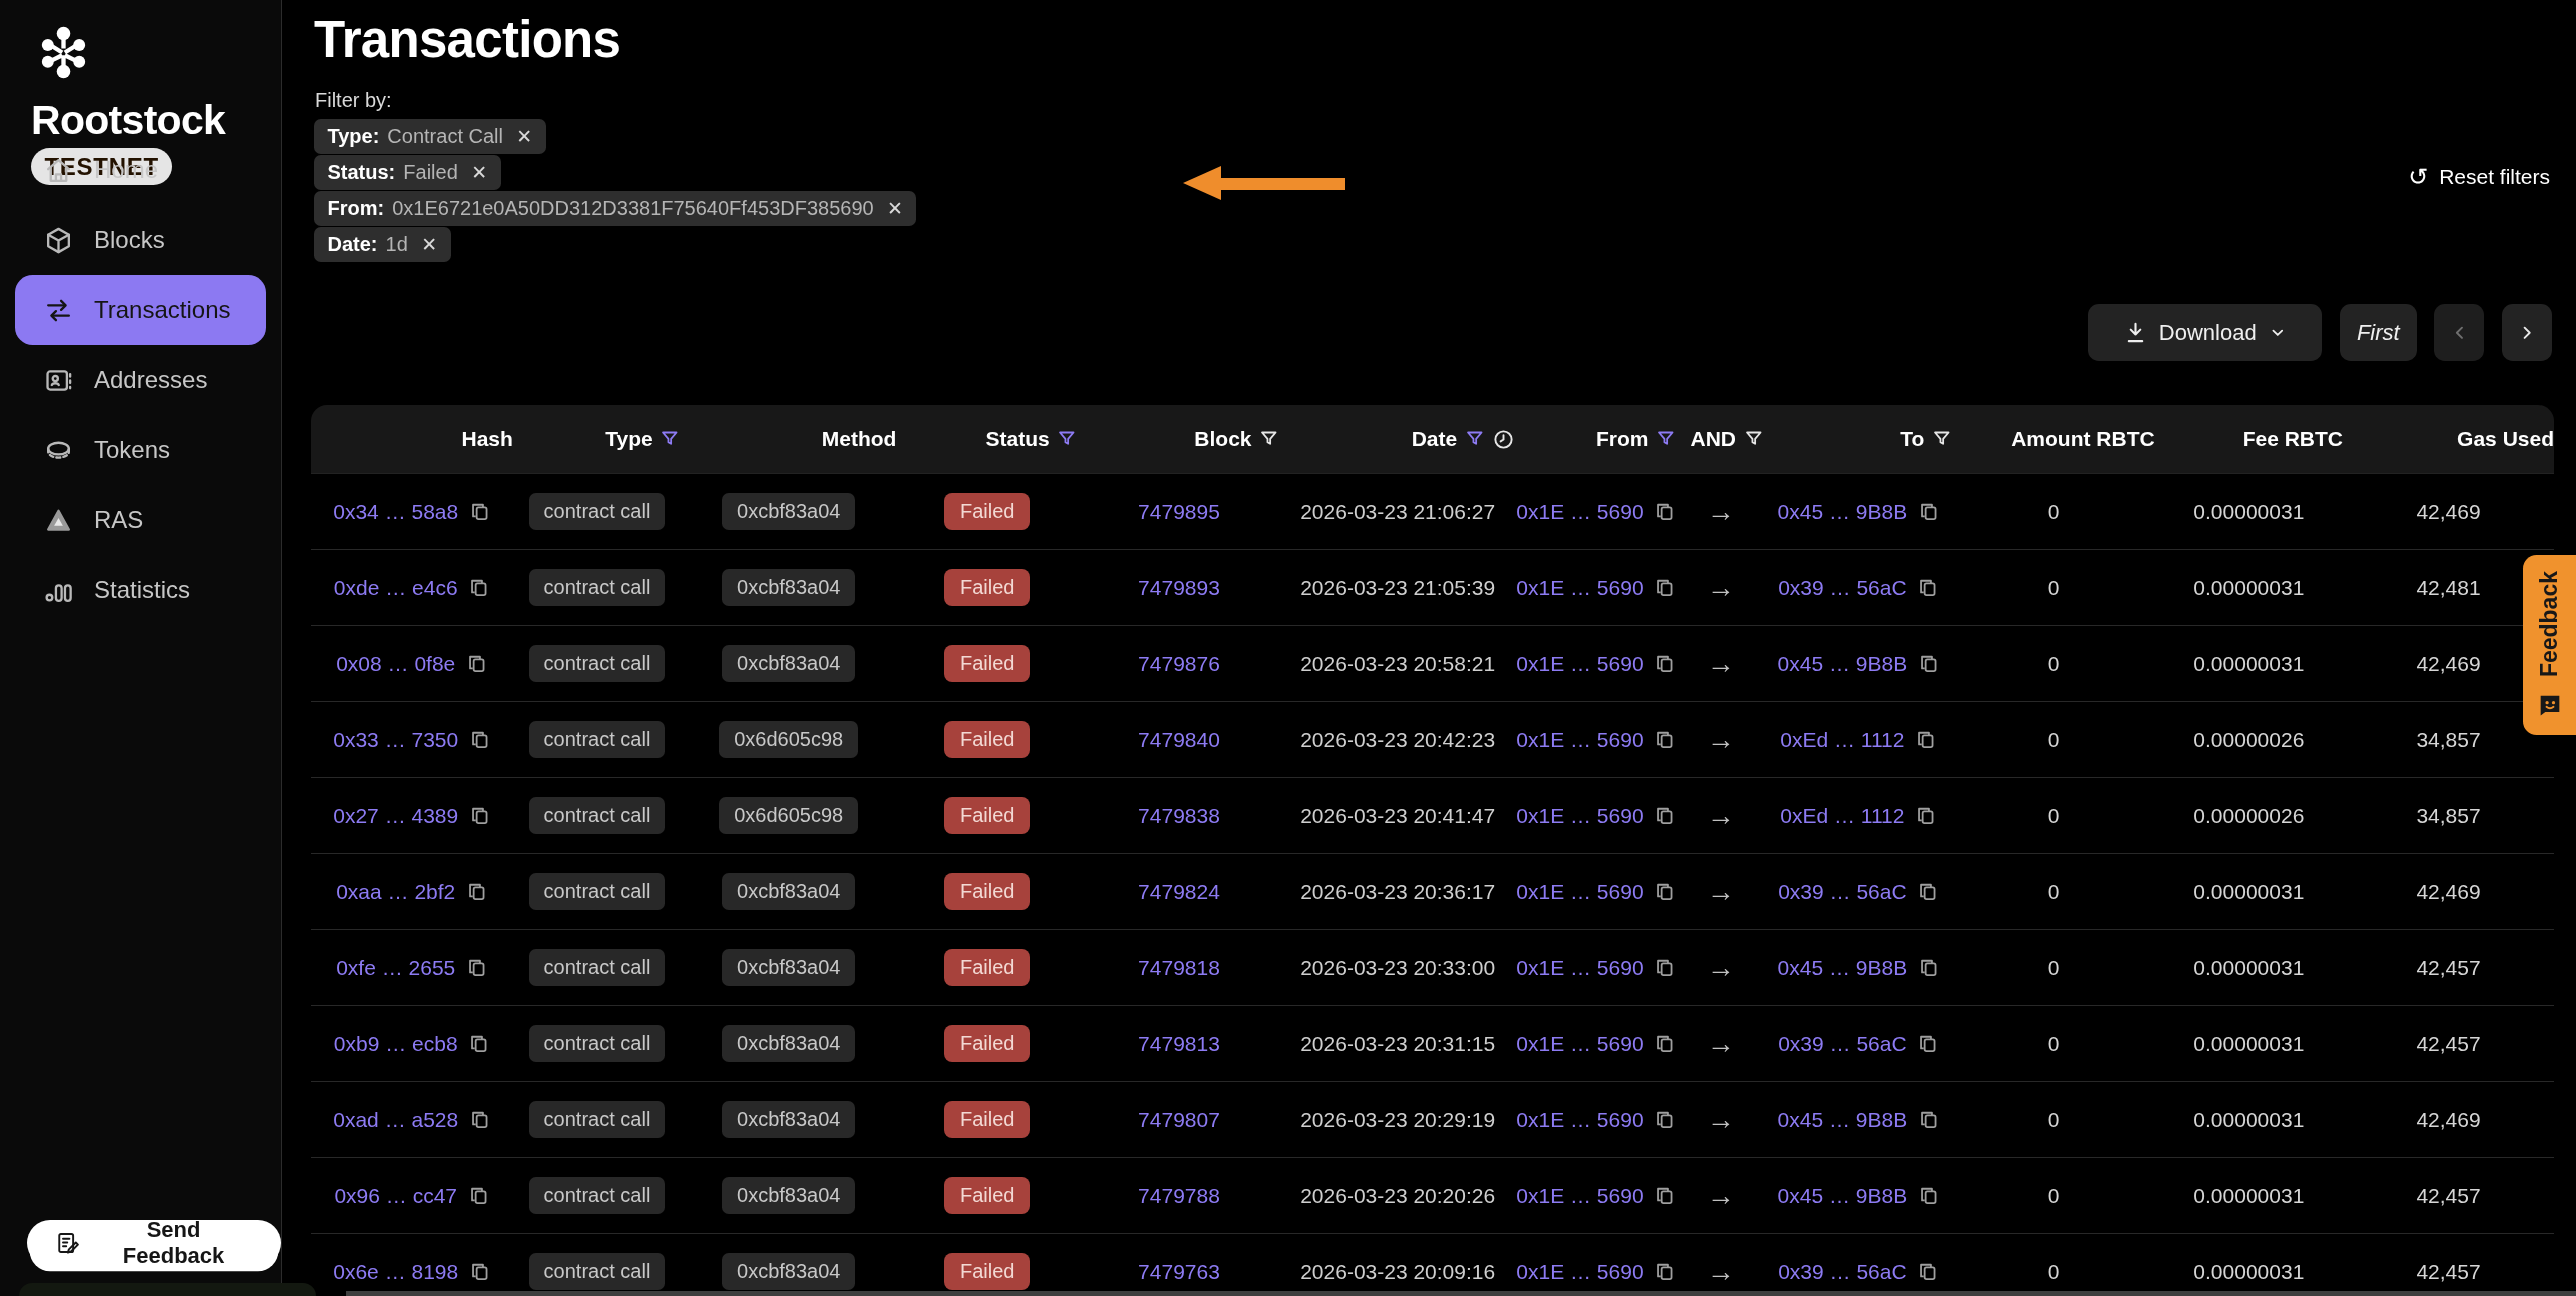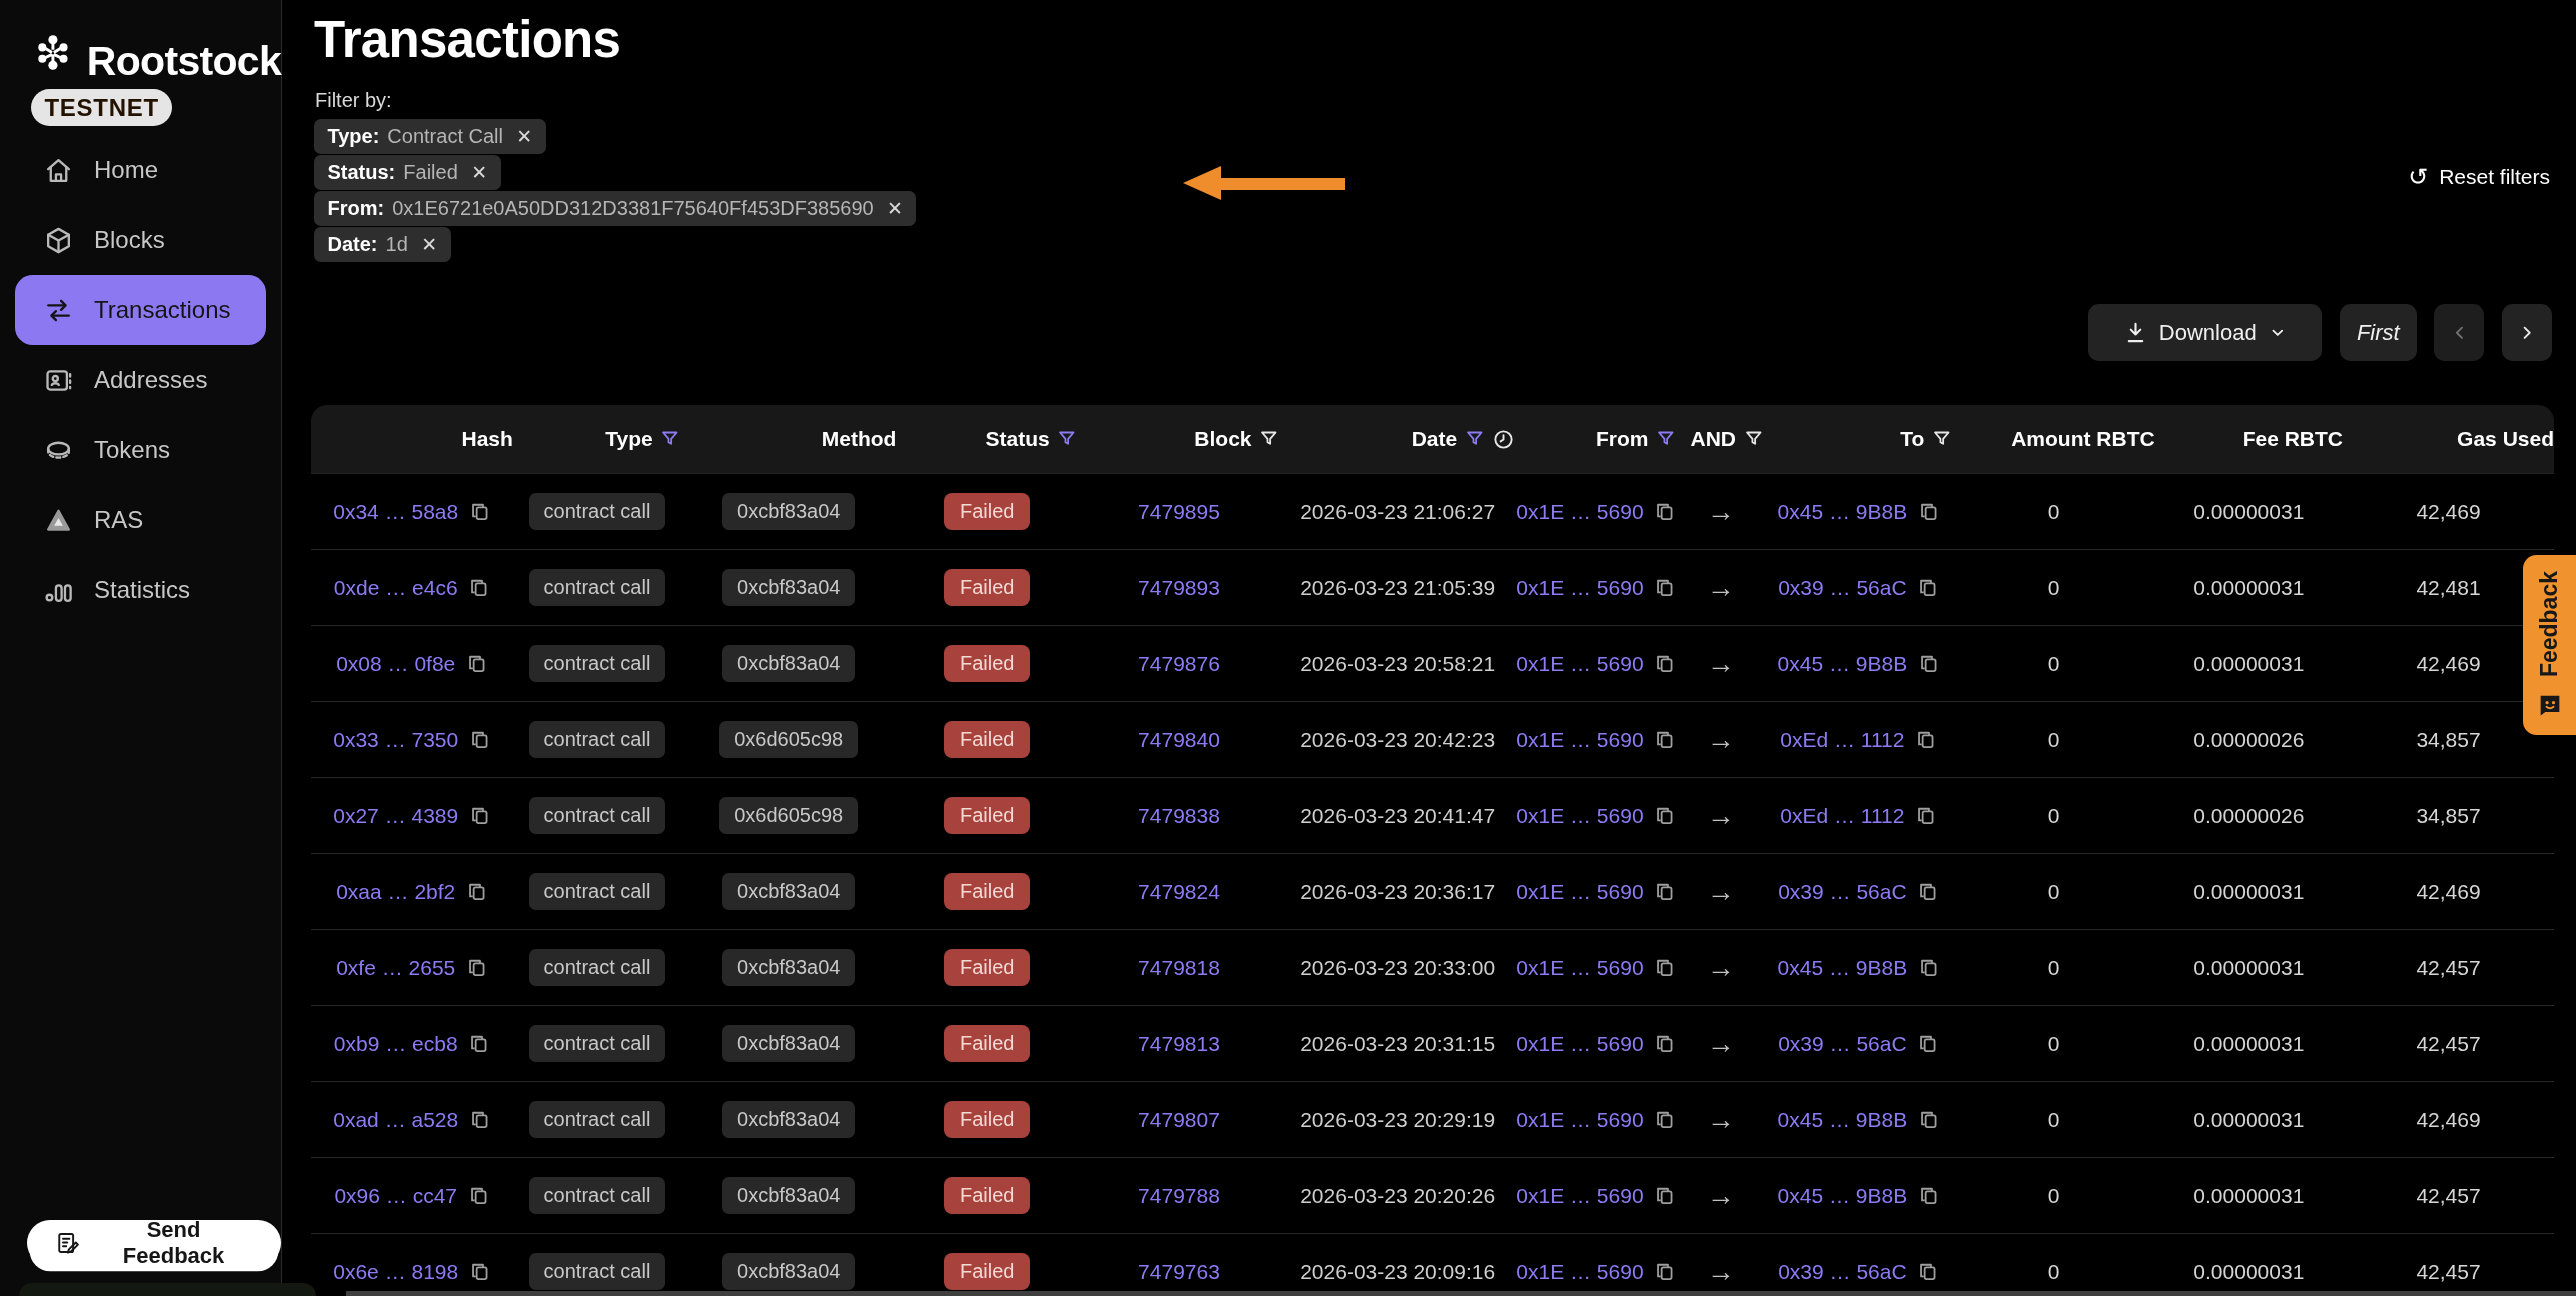--- a/index.html
+++ b/index.html
@@ -3,21 +3,21 @@
 <meta charset="utf-8">
 <style>
   * { box-sizing: border-box; margin: 0; padding: 0; }
   html,body { width:2576px; height:1296px; background:#000; overflow:hidden;
     font-family:"Liberation Sans", sans-serif; color:#fff; position:relative; }
 
   
   .sidebar { position:absolute; left:0; top:0; width:282px; height:1296px;
     background:#0a0a0a; border-right:1.4px solid #2c2c2c; z-index:5; }
   .logo-wrap { padding:20px 0 0 31px; }
-  .logo-row { display:flex; align-items:flex-end; gap:12px; }
+  .logo-row { display:flex; align-items:flex-start; gap:12px;flex-direction:column; }
   .logo-mark { width:65px; height:65px; }
   .logo-text { font-size:41px; font-weight:700; letter-spacing:-0.7px; color:#fff; }
   .testnet-badge { display:inline-block; margin-top:4px; background:#e5e5e5; color:#231200;
     font-size:24px; font-weight:700; letter-spacing:0.7px; padding:4.7px 13.5px; border-radius:674px; }
   .nav { position:absolute; top:135px; left:15px; right:15px; }
   .nav-item { display:flex; align-items:center; gap:20px; height:70px; padding-left:28px;
     color:#c7c7c7; font-size:24px; border-radius:17.6px; cursor:pointer; }
   .nav-item .nicon { width:31px; height:31px; flex:0 0 31px; stroke:#b9b9b9; fill:none;
     stroke-width:1.8; stroke-linecap:round; stroke-linejoin:round; }
   .nav-item.active { background:#8c79f2; color:#151515; font-weight:500; }

